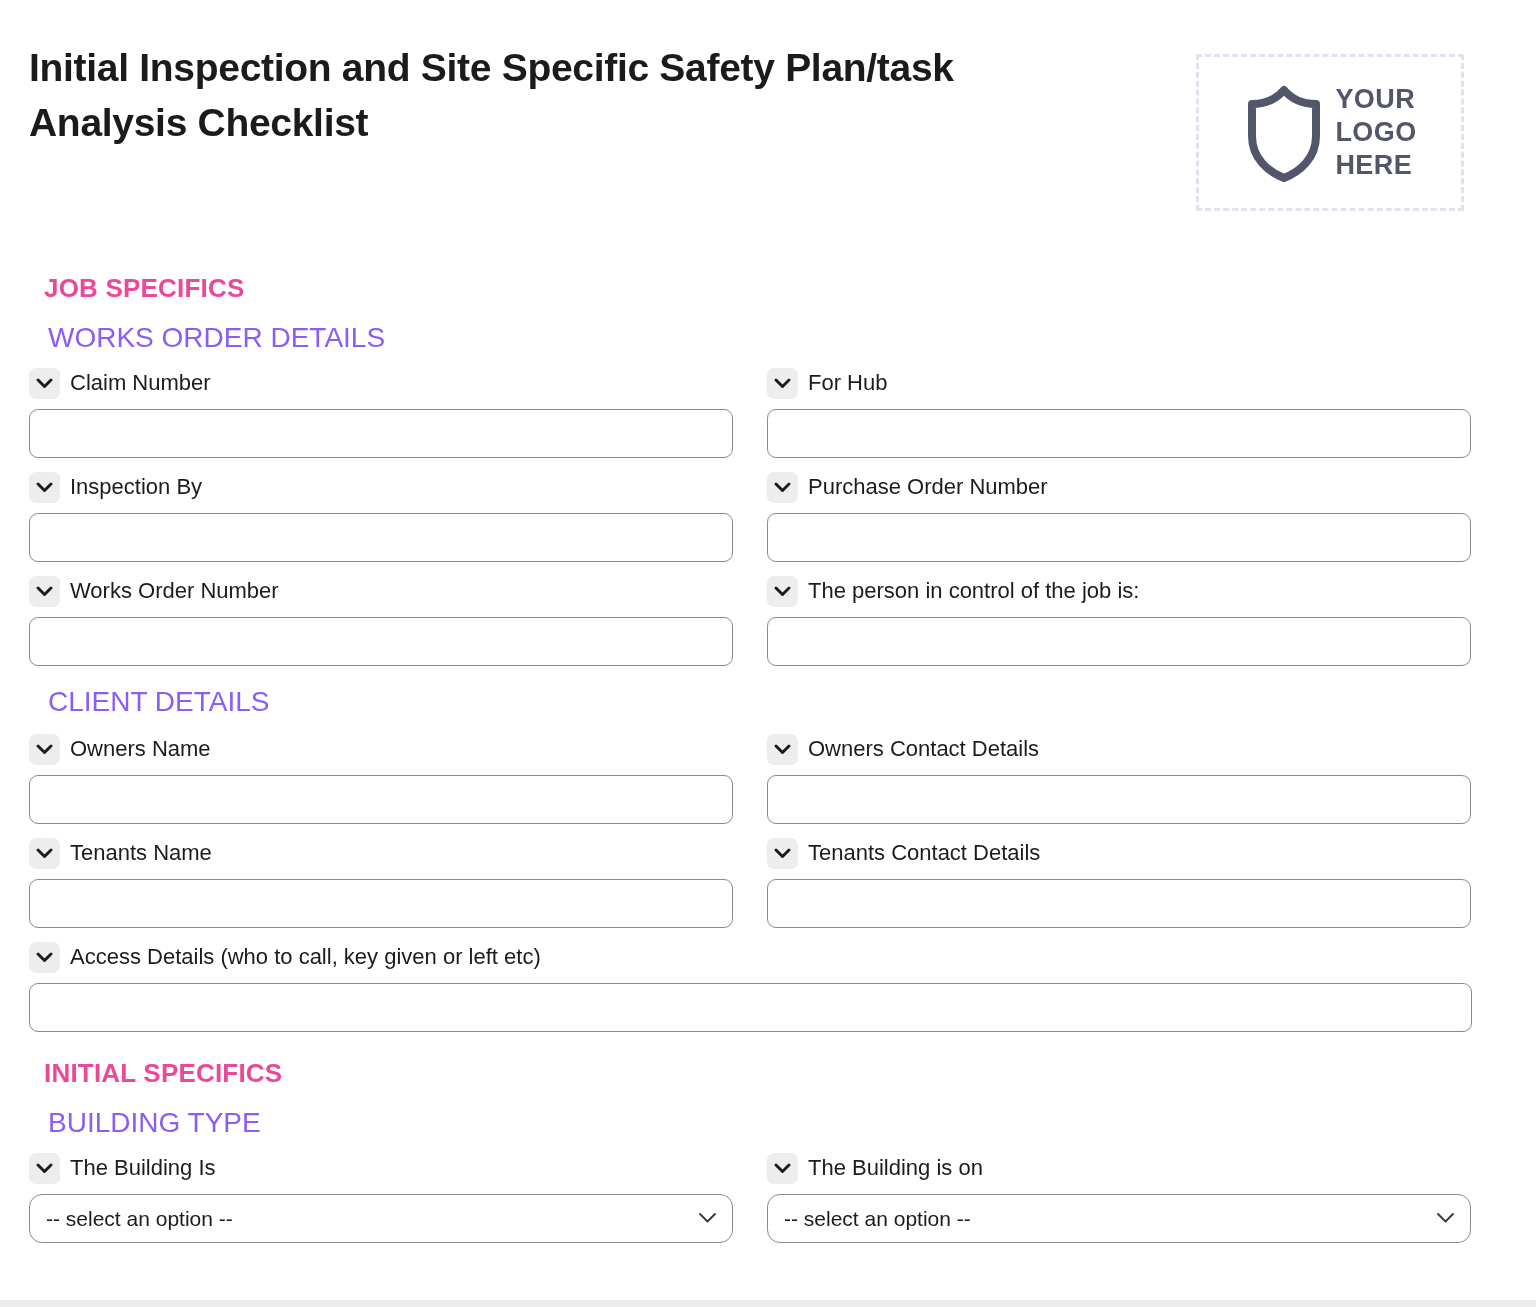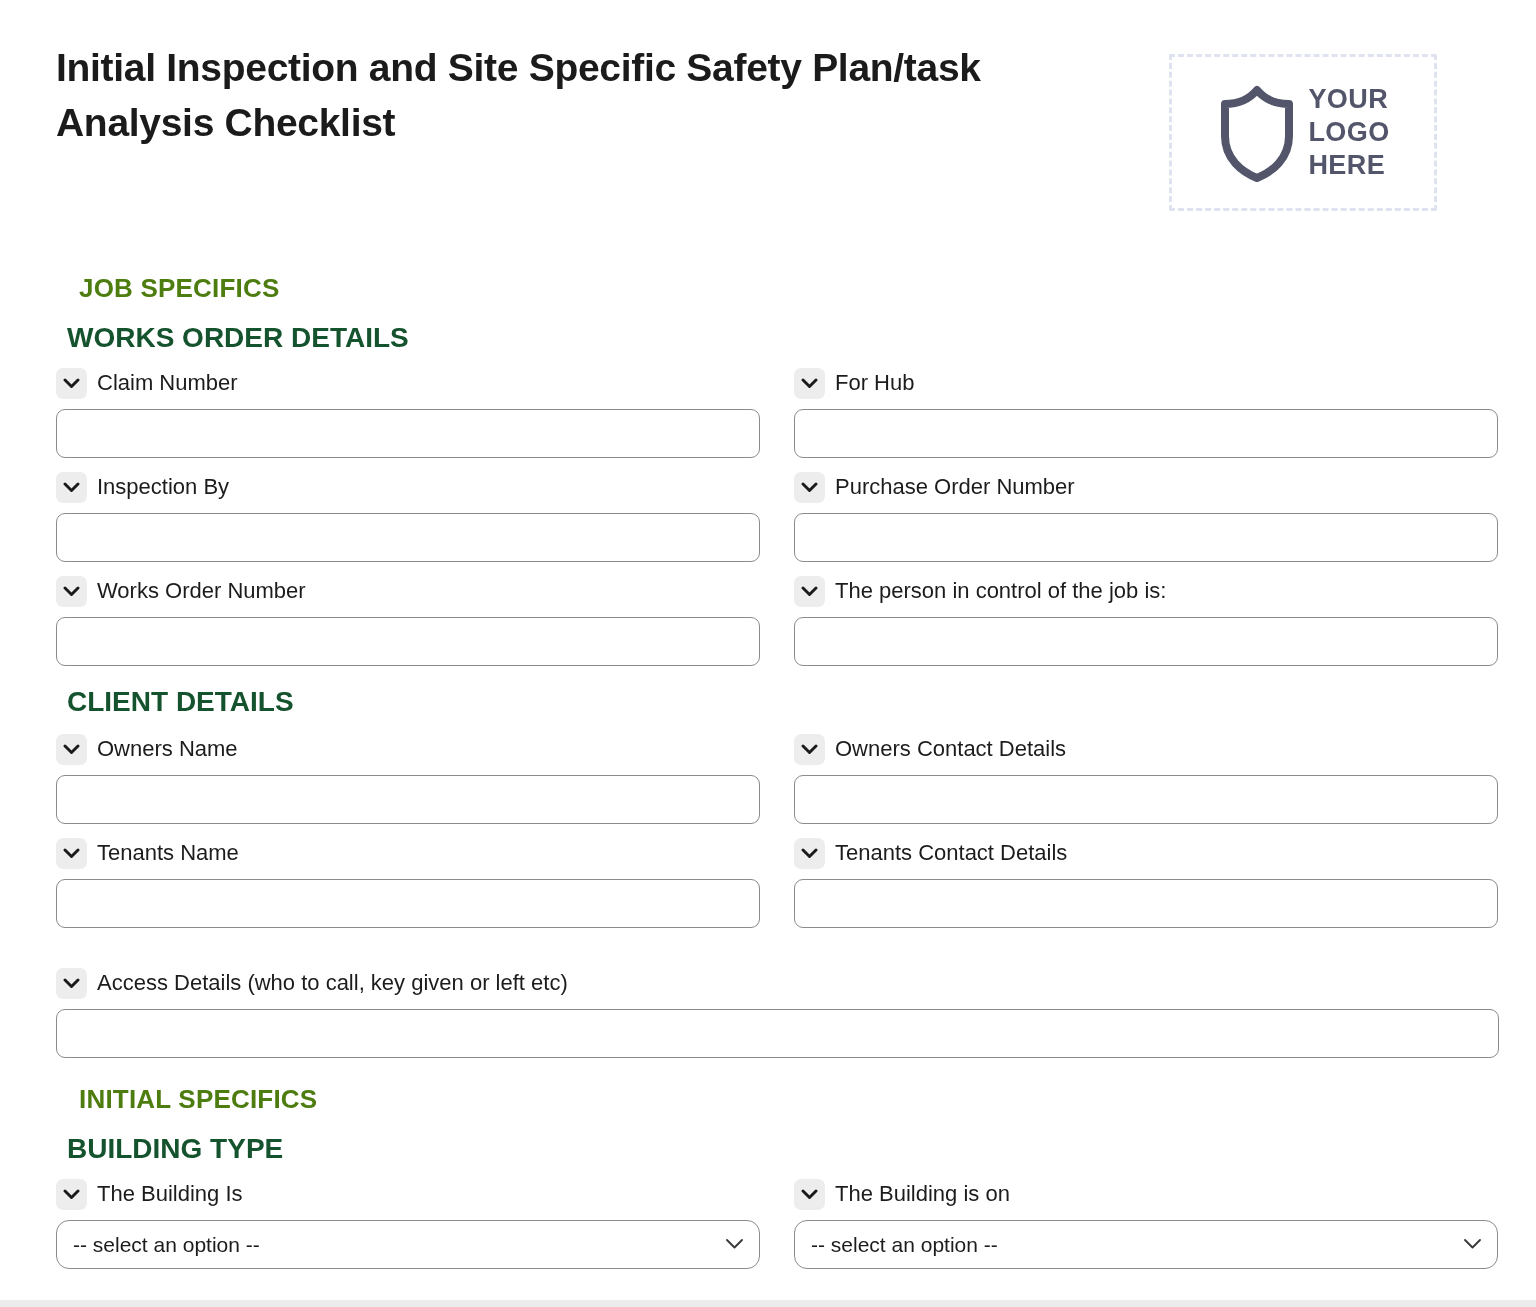--- a/index.html
+++ b/index.html
@@ -14,21 +14,21 @@
     font-family: "Liberation Sans", sans-serif;
     color: #1a1a1a;
     overflow: hidden;
     position: relative;
   }
   .page {
     position: relative;
     width: 1536px;
     height: 1300px;
     background: #ffffff;
-    padding: 0 56px;
+    padding: 0 29px;
   }
   .bottom-edge {
     position: absolute;
     left: 0;
     top: 1300px;
     width: 1536px;
     height: 7px;
     background: #ececec;
   }
 
@@ -67,46 +67,46 @@
     font-weight: 700;
     line-height: 1.22;
     color: #53566b;
     letter-spacing: 0.4px;
   }
 
   
   .section-main {
     font-size: 26px;
     font-weight: 700;
-    color: #4d7c0f;
-    margin: 12px;
+    color: #ec4899;
+    margin: 4px;
     padding: 0 0 0 11px;
     letter-spacing: 0.2px;
   }
   .section-sub {
     font-size: 28px;
-    font-weight: 700;
-    color: #14532d;
-    margin: 0;
+    font-weight: 400;
+    color: #8b5cf6;
+    margin: 8px;
     padding: 0 0 0 11px;
   }
   .sp-jobspecifics { margin-top: 62px; }
   .sp-worksorder   { margin-top: 18px; margin-bottom: 12px; }
   .sp-clientdetails{ margin-top: 20px; margin-bottom: 14px; }
   .sp-initialinsp  { margin-top: 26px; }
   .sp-buildingtype { margin-top: 18px; margin-bottom: 12px; }
 
   
   .row {
     display: flex;
     gap: 34px;
     margin-bottom: 12px;
   }
   .col { width: 704px; flex: none; }
-  .col.full { width: 1443px; margin-top: 26px; }
+  .col.full { width: 1443px; }
 
   .field-label-line {
     display: flex;
     align-items: center;
     gap: 10px;
     height: 34px;
     margin-bottom: 9px;
   }
   .chev-badge {
     width: 31px;

